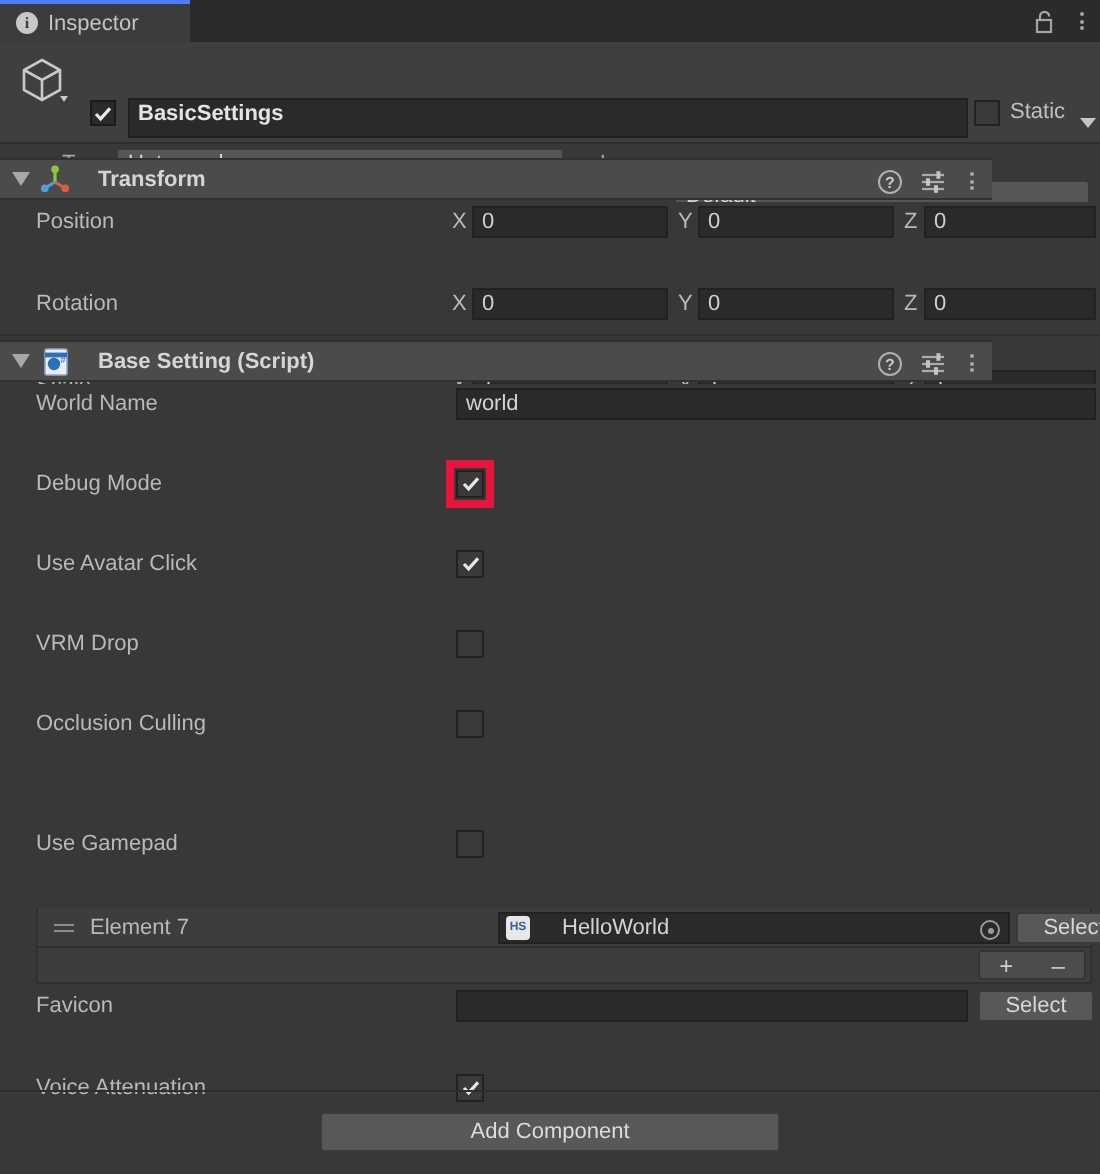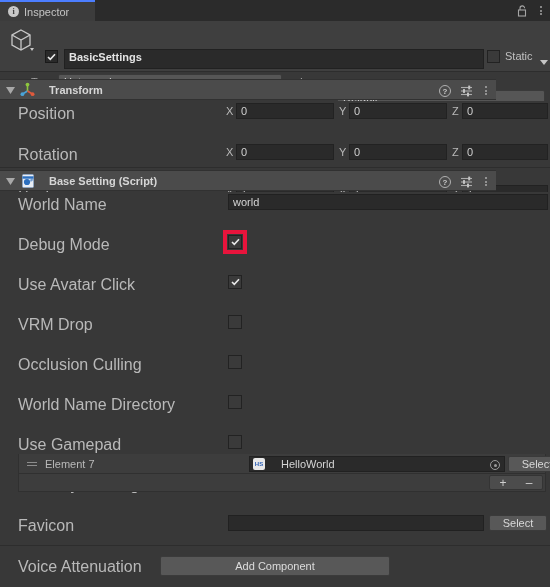--- a/index.html
+++ b/index.html
@@ -75,21 +75,21 @@
   .comp-title { margin-left:14px; font-size:11px; font-weight:bold; color:#d6d6d6; }
   .comp-right { position:absolute; right:6px; top:0; height:21px; display:flex; align-items:center; gap:9px; }
   .help-icon {
     width:12px; height:12px; border-radius:50%; border:1px solid #b0b0b0;
     color:#c9c9c9; font-size:8px; font-weight:bold; text-align:center; line-height:11px;
   }
 
   
   .sect { position:absolute; left:0; width:550px; background:#383838; }
   .row { position:relative; height:20px; }
-  .row .name { position:absolute; left:18px; top:4px; font-size:16px; color:#b9b9b9; }
+  .row .name { position:absolute; left:18px; top:4px; font-size:11px; color:#b9b9b9; }
 
   .vec-lbl { position:absolute; top:4px; font-size:11px; color:#b9b9b9; }
   .num {
     position:absolute; top:2px; height:16px; background:#2a2a2a;
     border:1px solid #222; color:#cfcfcf; font-size:11px;
     line-height:14px; padding-left:4px;
   }
 
   .chk {
     position:absolute; left:228px; top:3px; width:14px; height:14px;
@@ -359,24 +359,20 @@
     <div class="row" style="top:60px;">
       <span class="name">VRM Drop</span>
       <span class="chk"></span>
     </div>
 
     <div class="row" style="top:80px;">
       <span class="name">Occlusion Culling</span>
       <span class="chk"></span>
     </div>
 
-    <div class="row" style="top:100px;">
-      <span class="name">World Name Directory</span>
-      <span class="chk"></span>
-    </div>
 
     <div class="row" style="top:120px;">
       <span class="name">Use Gamepad</span>
       <span class="chk"></span>
     </div>
 
     <div class="row" style="top:140px;">
       <span class="name">Use Physics Engine</span>
       <span class="chk"></span>
     </div>

